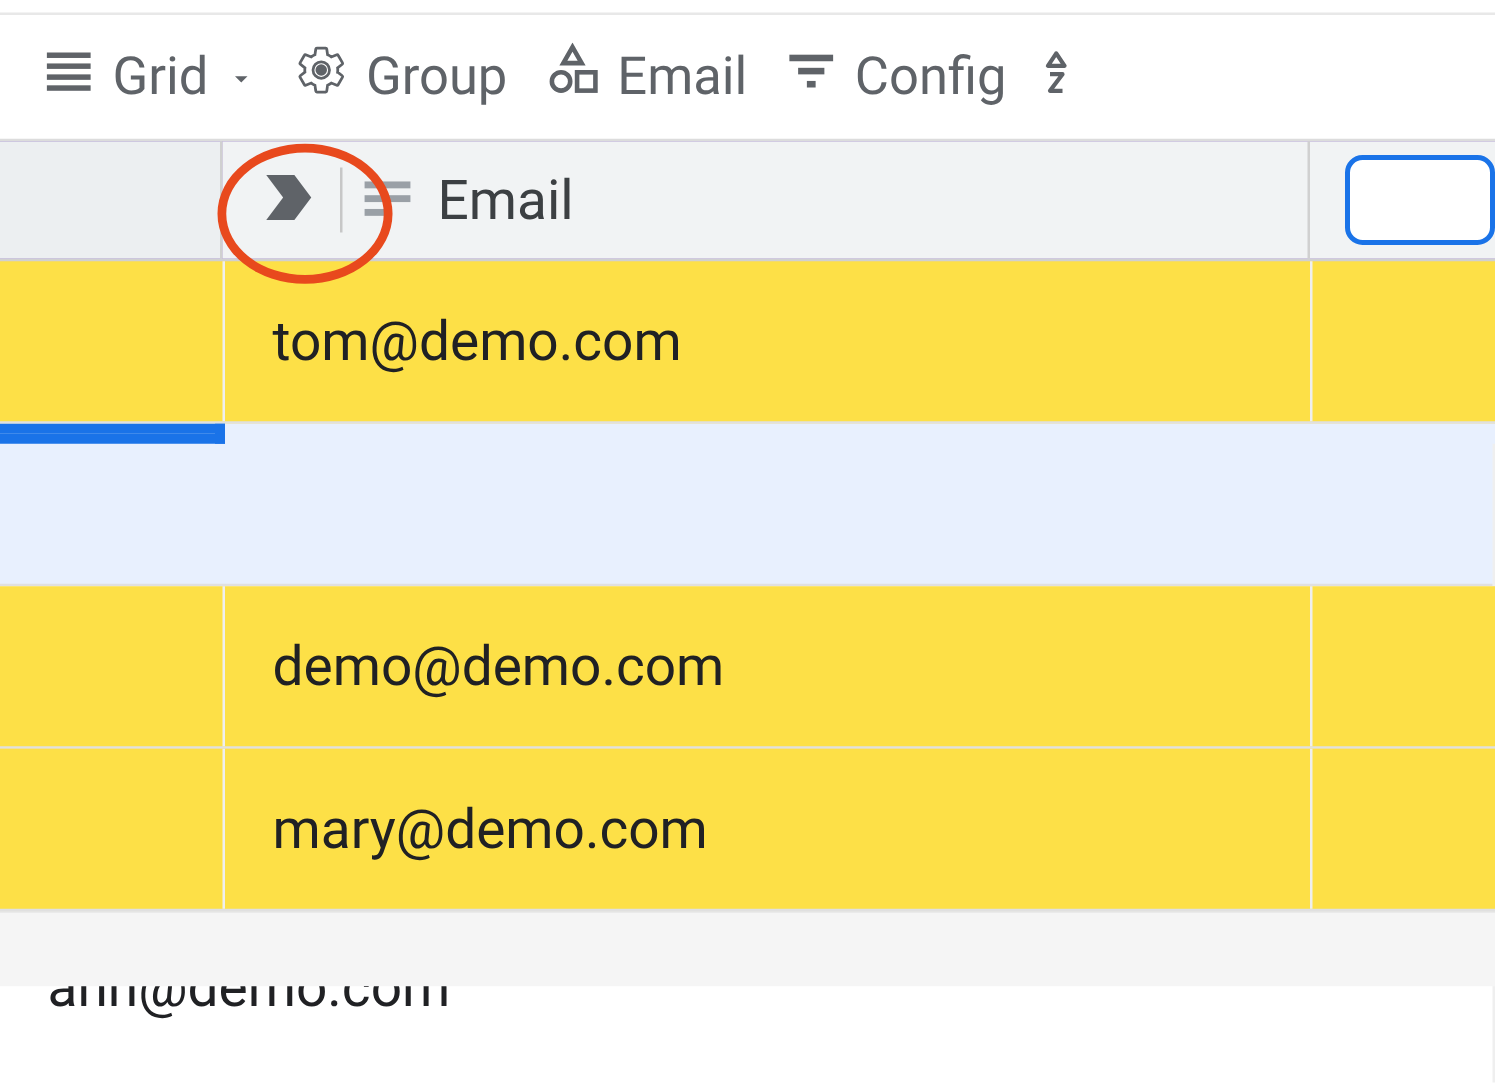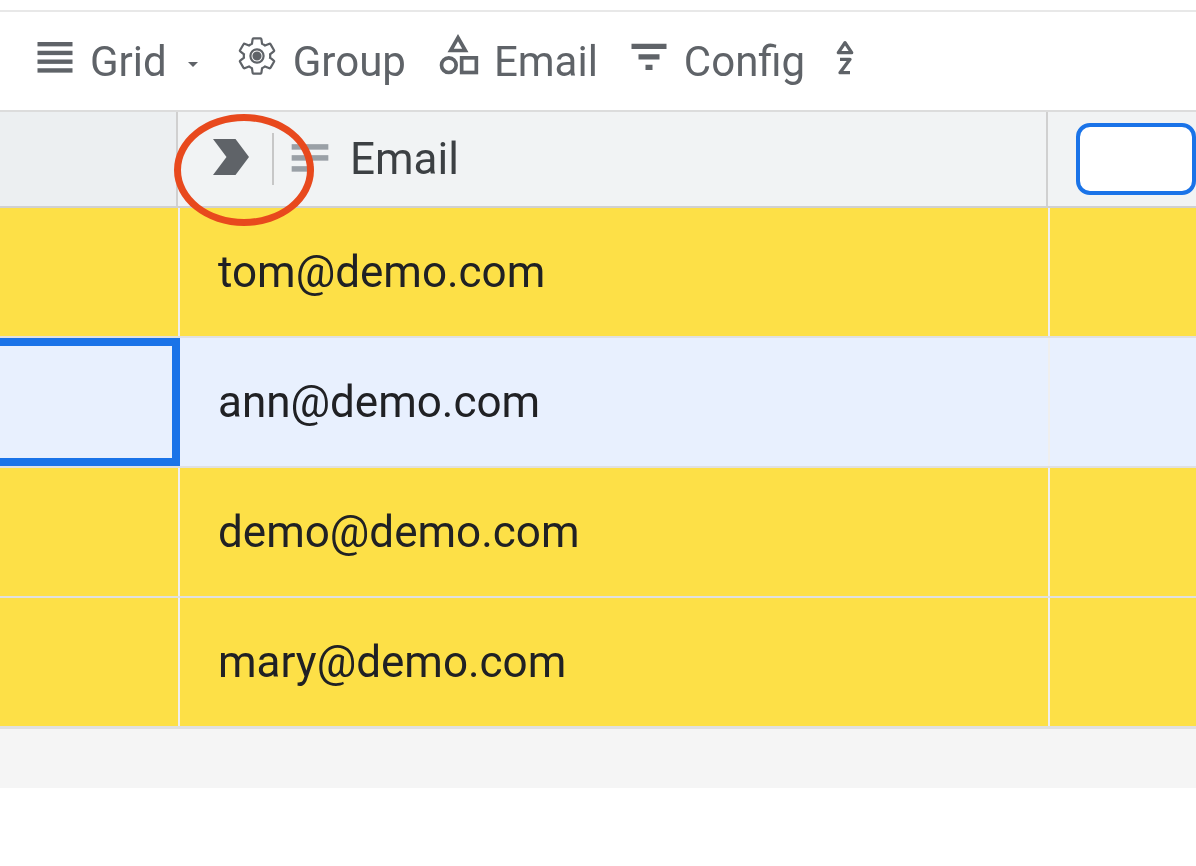--- a/index.html
+++ b/index.html
@@ -107,20 +107,21 @@
       background: #ffffff;
     }
     .data-row {
       display: flex;
       height: 130px;
       border-bottom: 2px solid #e0e0e0;
       background: #fde047;
     }
     .data-row.selected {
       background: #e8f0fe;
+      flex-direction: column;
     }
     .row-cell-left {
       width: 180px;
       border-right: 2px solid #efefef;
       position: relative;
     }
     .data-row.selected .row-cell-left {
       border: 8px solid #1a73e8;
       border-left: none;
       background: #e8f0fe;

